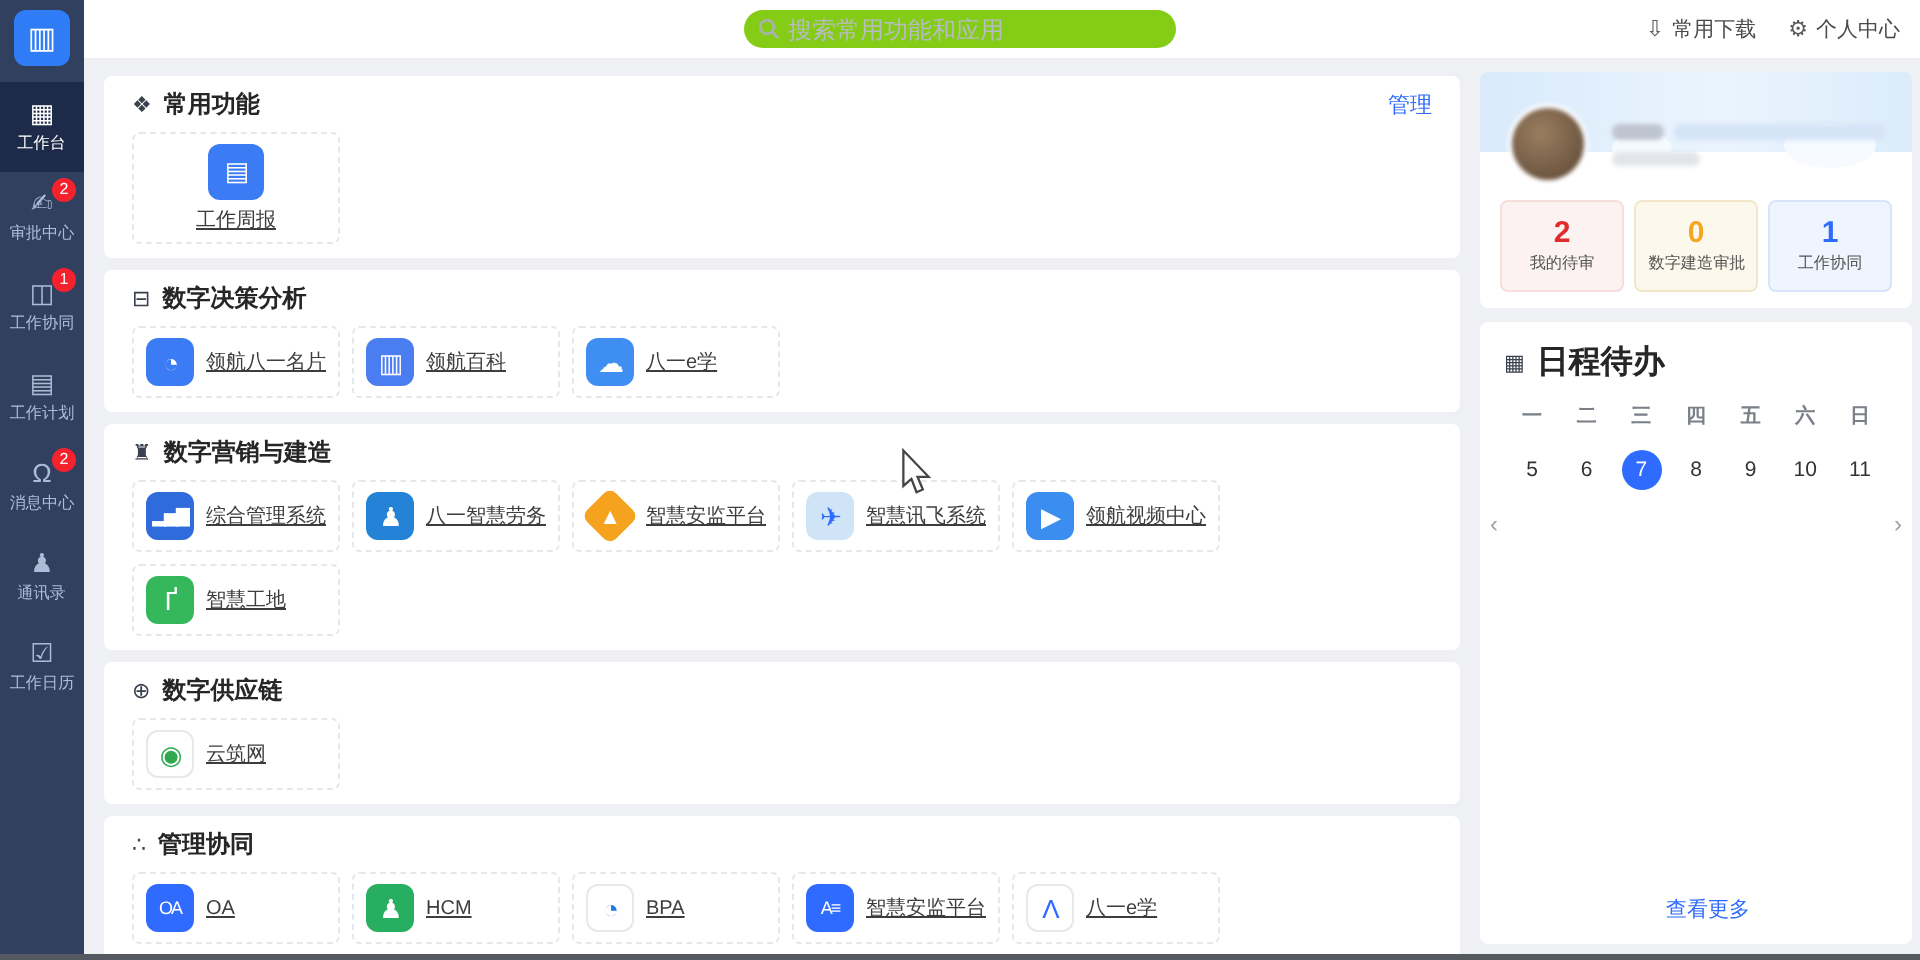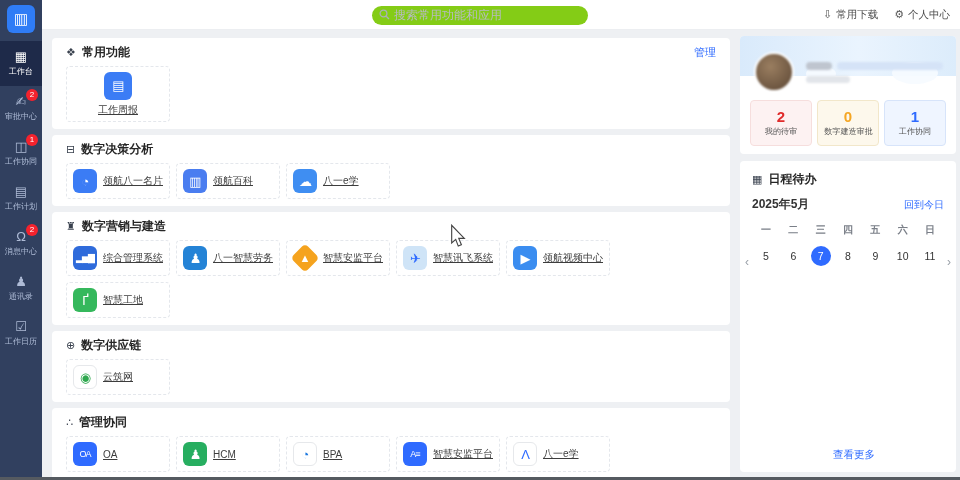--- a/index.html
+++ b/index.html
@@ -57,21 +57,21 @@
   .r2 { left:97px; top:26px; width:106px; height:8px; background:#d5e3f7; }
   .r3 { left:66px; top:40px; width:44px; height:7px; background:#e2e5ea; }
   .stats { position:absolute; left:10px; right:10px; top:64px; display:flex; gap:5px; }
   .stat-card { flex:1; height:46px; border:1px solid; border-radius:4px; display:flex; flex-direction:column; align-items:center; justify-content:center; gap:2px; cursor:pointer; }
   .stat-value { font-size:15px; font-weight:bold; line-height:15px; }
   .stat-label { font-size:8.5px; color:#555; white-space:nowrap; transform:scale(.95); }
 
   .schedule-card { position:relative; background:#fff; border-radius:4px; flex:1; }
   .sched-head { display:flex; align-items:center; gap:6px; padding:10px 12px 4px; }
   .sched-icon { font-size:11px; color:#39414e; }
-  .sched-title { font-size:12px; font-weight:bold; color:#262626; }
+  .sched-title { font-size:16px; font-weight:bold; color:#262626; }
   .month-row { display:flex; align-items:center; padding:4px 12px; }
   .month { font-size:12px; font-weight:bold; color:#333; }
   .today-link { margin-left:auto; font-size:10px; color:#2f6bff; cursor:pointer; text-decoration:none; }
   .cal-row { display:flex; justify-content:space-between; padding:3px 16px; }
   .cal-cell { width:20px; height:20px; line-height:20px; text-align:center; font-size:10.5px; color:#333; }
   .cal-cell.wd { color:#7a7f88; font-size:10px; font-weight:bold; }
   .cal-cell.sel { background:#2f6bff; color:#fff; border-radius:50%; }
   .cal-arrow { position:absolute; top:94px; font-size:12px; color:#9aa0a8; cursor:pointer; }
   .cal-arrow.prev { left:5px; } .cal-arrow.next { right:5px; }
   .more-link { position:absolute; bottom:10px; left:12px; right:0; text-align:center; font-size:10.5px; color:#2f6bff; cursor:pointer; text-decoration:none; }
@@ -331,24 +331,20 @@
     <div class="stat-value" style="color: rgb(47, 107, 255);">1</div>
     <div class="stat-label">工作协同</div>
   </div>
         </div>
     </div>
 
     <div class="schedule-card">
       <div class="sched-head">
         <span class="sched-icon">▦</span>
         <span class="sched-title">日程待办</span>
-      </div>
-      <div class="month-row">
-        <span class="month">2025年5月</span>
-        <a class="today-link">回到今日</a>
       </div>
       <div class="cal-row" id="weekdays">
           <span class="cal-cell wd">一</span>
           <span class="cal-cell wd">二</span>
           <span class="cal-cell wd">三</span>
           <span class="cal-cell wd">四</span>
           <span class="cal-cell wd">五</span>
           <span class="cal-cell wd">六</span>
           <span class="cal-cell wd">日</span>
         </div>

